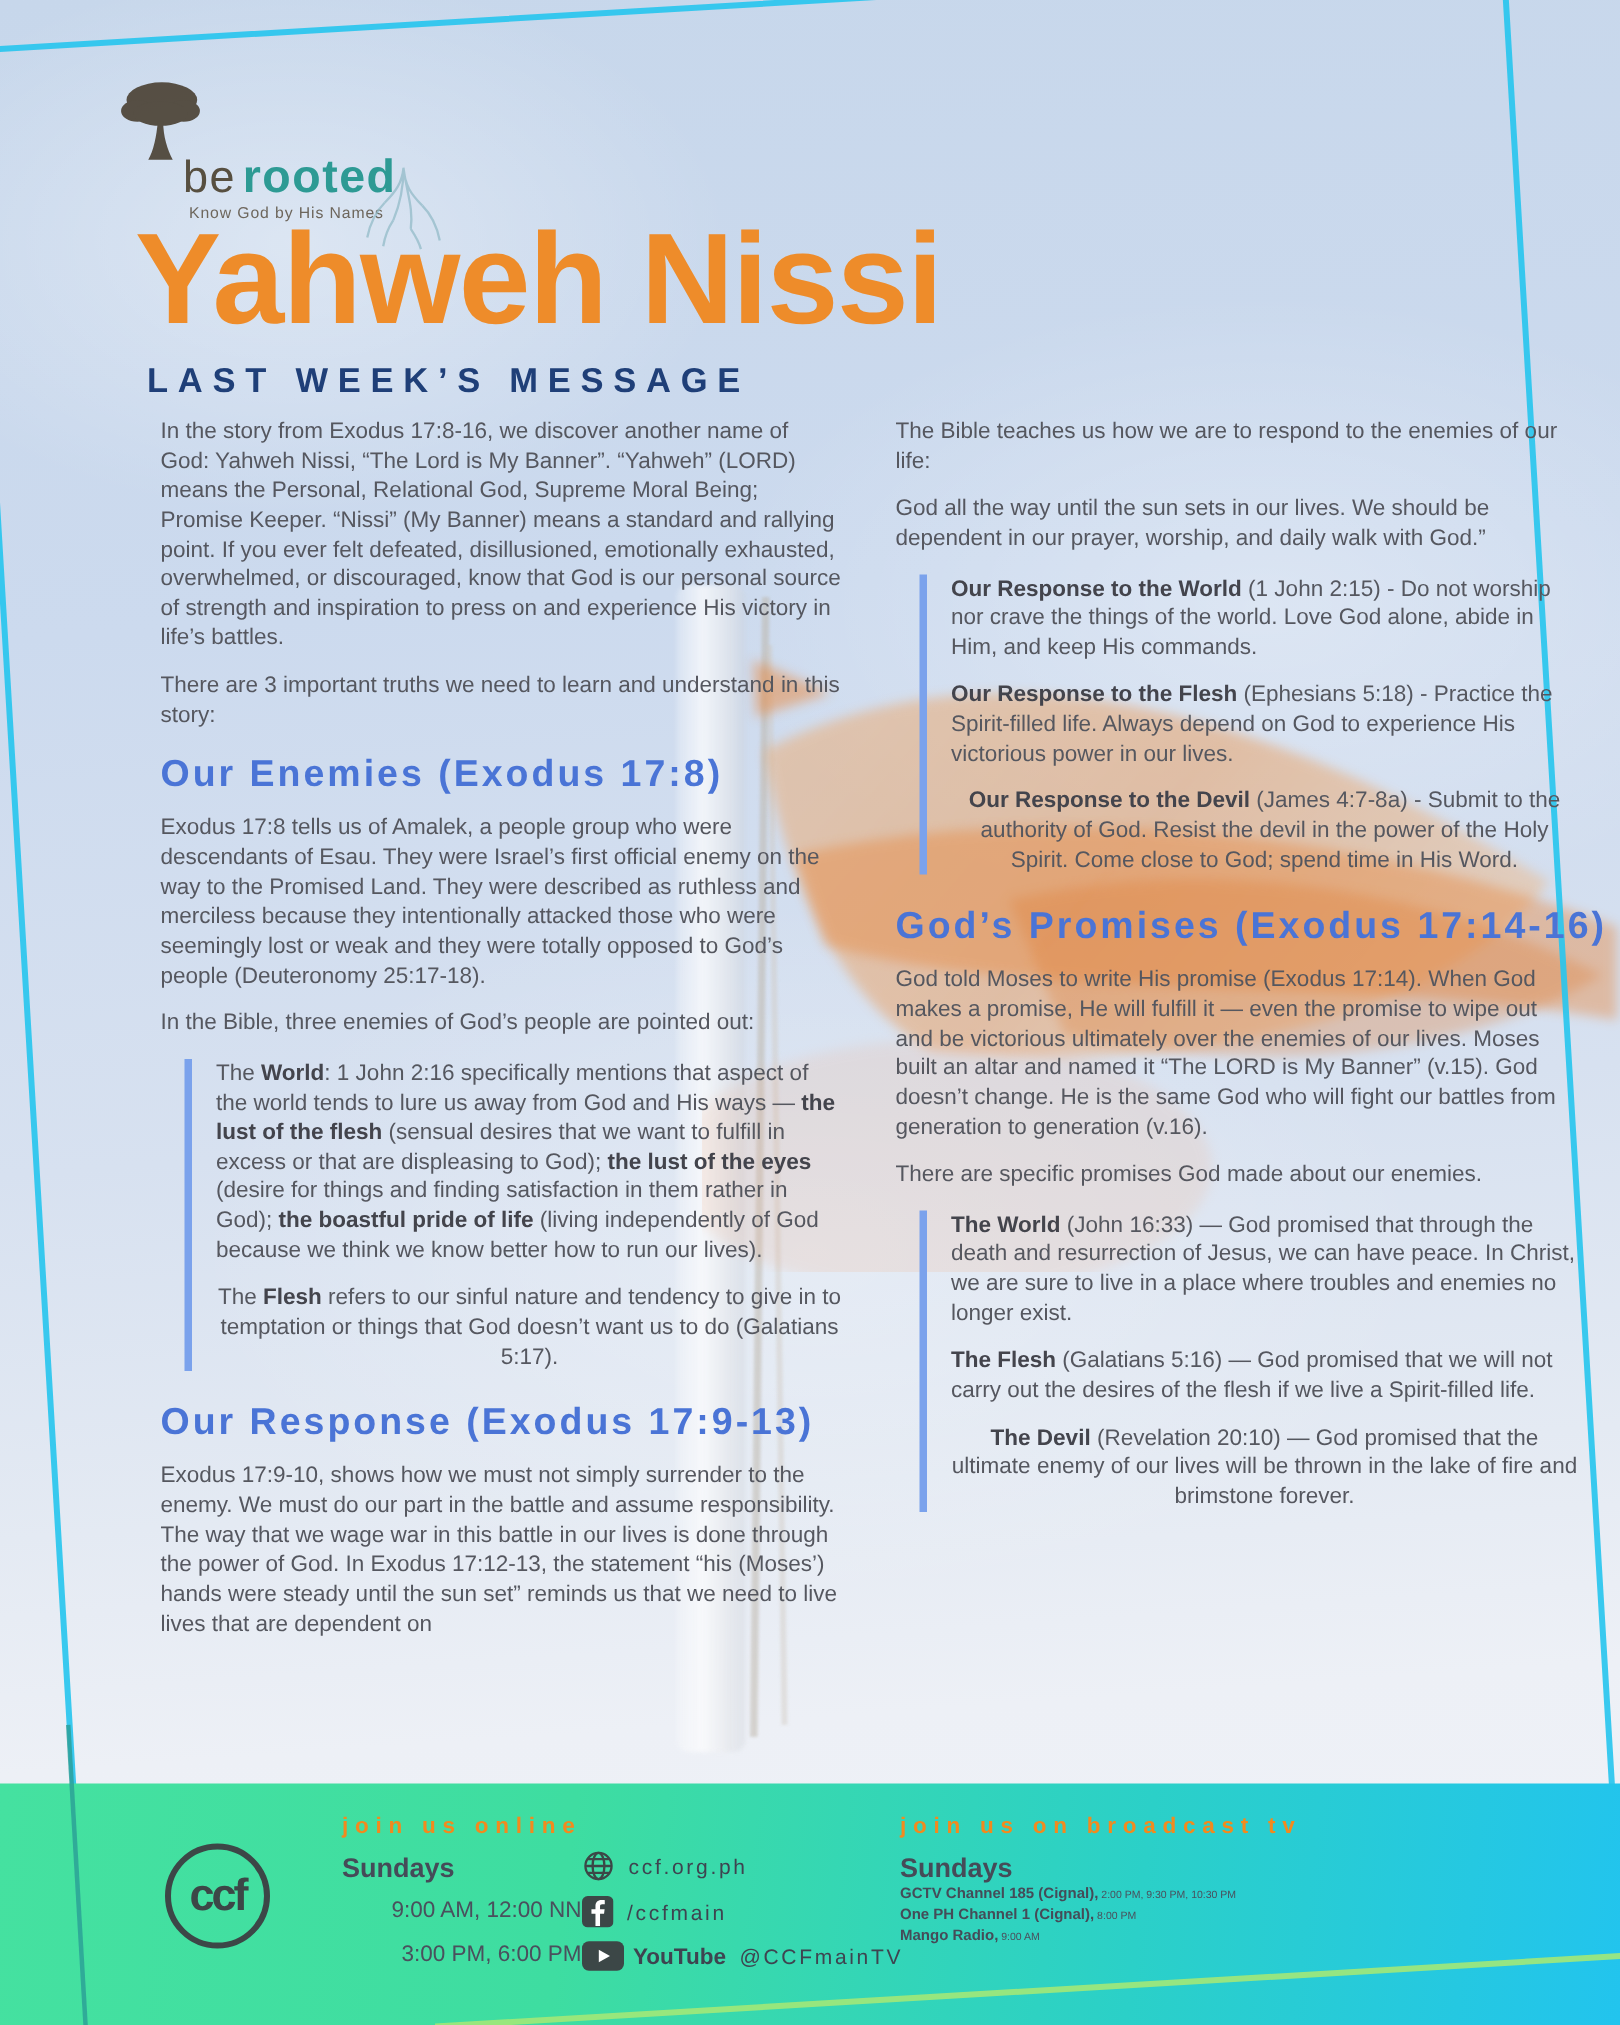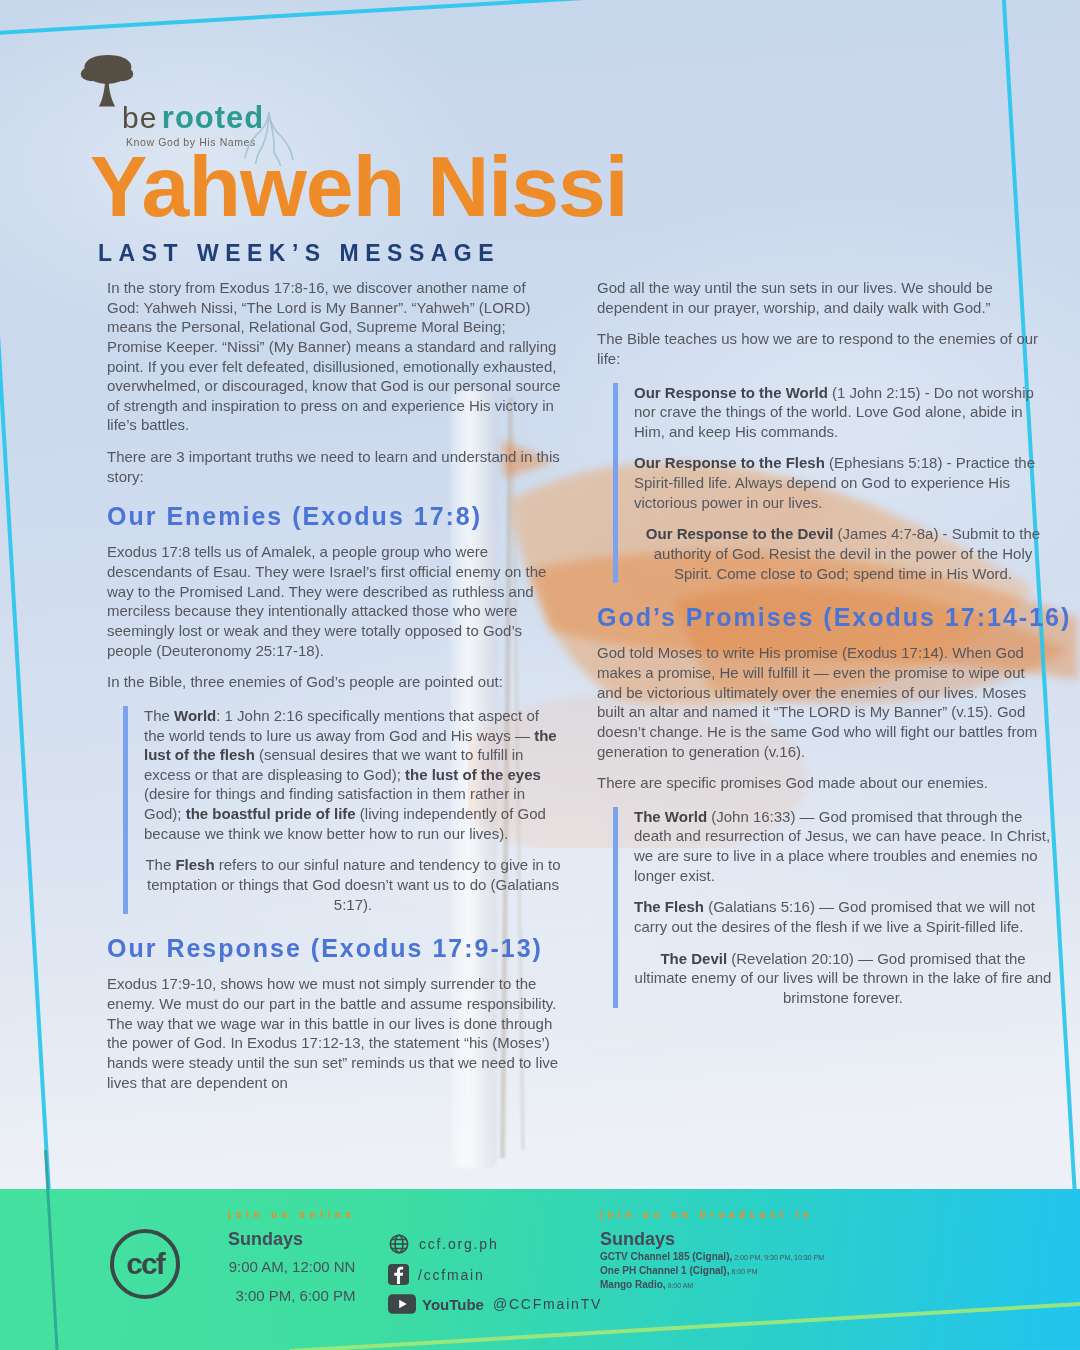--- a/index.html
+++ b/index.html
@@ -56,21 +56,21 @@
   .quote{border-left:5px solid #7ba2ec;padding-left:16px;margin:14px 0 16px 16px;}
   .quote .qi{font-size:15px;line-height:1.31;color:#55575f;margin:0 0 12px;}
   .quote .qi:last-child{margin-bottom:2px;text-align:center;}
 
   
   .footer{position:absolute;left:0;top:1189px;width:1080px;height:161px;z-index:4;
     background:linear-gradient(97deg,#45e1a0 0%,#3edda1 35%,#2bd0c8 70%,#22c4ee 100%);}
   .ccf-badge{position:absolute;left:110px;top:40px;width:62px;height:62px;border:4px solid #3c4747;
     border-radius:50%;display:flex;align-items:center;justify-content:center;
     font-weight:700;font-size:30px;color:#3c4747;letter-spacing:-2px;}
-  .f-heading{font-size:10px;font-weight:700;letter-spacing:4.5px;color:#f28a1e;white-space:nowrap;}
+  .f-heading{font-size:15px;font-weight:700;letter-spacing:4.5px;color:#f28a1e;white-space:nowrap;}
   .online{position:absolute;left:228px;top:20px;}
   .online-day{margin-top:9px;font-size:18px;font-weight:700;color:#454b58;}
   .f-times{font-size:22px;color:#4a505d;font-variant:all-small-caps;line-height:1.32;text-align:right;}
   .links{position:absolute;left:388px;top:44px;}
   .link-row{display:flex;align-items:center;gap:9px;margin-bottom:9px;}
   .link-text{font-size:14px;letter-spacing:1.8px;color:#3e4450;white-space:nowrap;}
   .yt-word{font-size:15px;font-weight:700;color:#3e4450;letter-spacing:0;margin-left:-3px;}
   .broadcast{position:absolute;left:600px;top:20px;}
   .bc-day{margin-top:9px;font-size:18px;font-weight:700;color:#454b58;}
   .bc-line{font-size:10px;line-height:1.42;color:#4a505d;}
@@ -147,22 +147,22 @@
         <p>In the Bible, three enemies of God’s people are pointed out:</p>
         <div class="quote">
           <div class="qi"><span>The </span><span class="b">World</span><span>: 1 John 2:16 specifically mentions that aspect of the world tends to lure us away from God and His ways — </span><span class="b">the lust of the flesh</span><span> (sensual desires that we want to fulfill in excess or that are displeasing to God); </span><span class="b">the lust of the eyes</span><span> (desire for things and finding satisfaction in them rather in God); </span><span class="b">the boastful pride of life</span><span> (living independently of God because we think we know better how to run our lives).</span></div>
           <div class="qi"><span>The </span><span class="b">Flesh</span><span> refers to our sinful nature and tendency to give in to temptation or things that God doesn’t want us to do (Galatians 5:17).</span></div>
         </div>
         <div class="section-h">Our Response (Exodus 17:9-13)</div>
         <p>Exodus 17:9-10, shows how we must not simply surrender to the enemy. We must do our part in the battle and assume responsibility. The way that we wage war in this battle in our lives is done through the power of God. In Exodus 17:12-13, the statement “his (Moses’) hands were steady until the sun set” reminds us that we need to live lives that are dependent on</p>
       </div>
 
       <div class="col">
+        <p>The Bible teaches us how we are to respond to the enemies of our life:</p>
         <p>God all the way until the sun sets in our lives. We should be dependent in our prayer, worship, and daily walk with God.”</p>
-        <p>The Bible teaches us how we are to respond to the enemies of our life:</p>
         <div class="quote">
           <div class="qi"><span class="b">Our Response to the World</span><span> (1 John 2:15) - Do not worship nor crave the things of the world. Love God alone, abide in Him, and keep His commands.</span></div>
           <div class="qi"><span class="b">Our Response to the Flesh</span><span> (Ephesians 5:18) - Practice the Spirit-filled life. Always depend on God to experience His victorious power in our lives.</span></div>
           <div class="qi"><span class="b">Our Response to the Devil</span><span> (James 4:7-8a) - Submit to the authority of God. Resist the devil in the power of the Holy Spirit. Come close to God; spend time in His Word.</span></div>
         </div>
         <div class="section-h">God’s Promises (Exodus 17:14-16)</div>
         <p>God told Moses to write His promise (Exodus 17:14). When God makes a promise, He will fulfill it — even the promise to wipe out and be victorious ultimately over the enemies of our lives. Moses built an altar and named it “The LORD is My Banner” (v.15). God doesn’t change. He is the same God who will fight our battles from generation to generation (v.16).</p>
         <p>There are specific promises God made about our enemies.</p>
         <div class="quote">
           <div class="qi"><span class="b">The World</span><span> (John 16:33) — God promised that through the death and resurrection of Jesus, we can have peace. In Christ, we are sure to live in a place where troubles and enemies no longer exist.</span></div>

